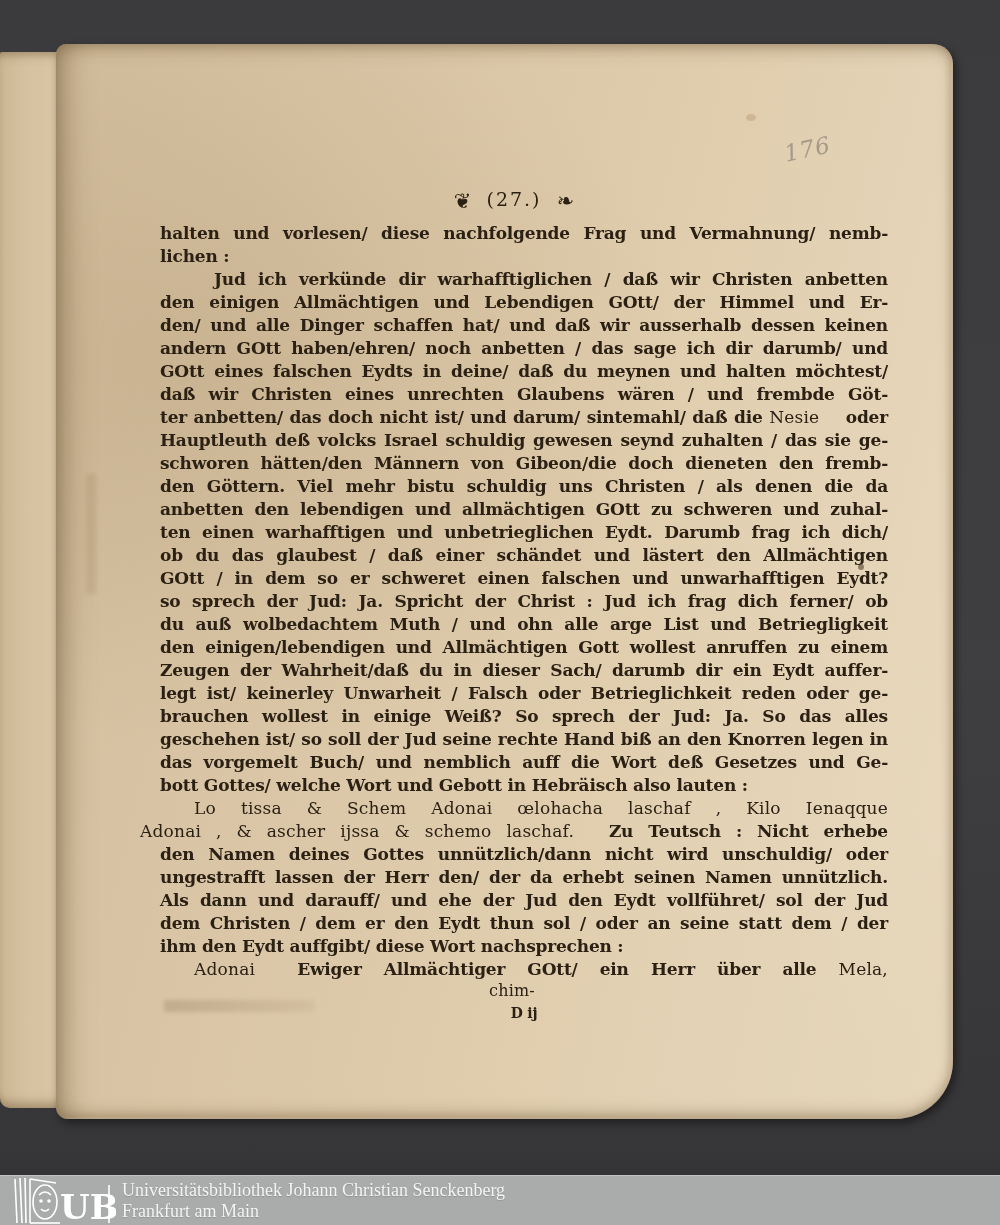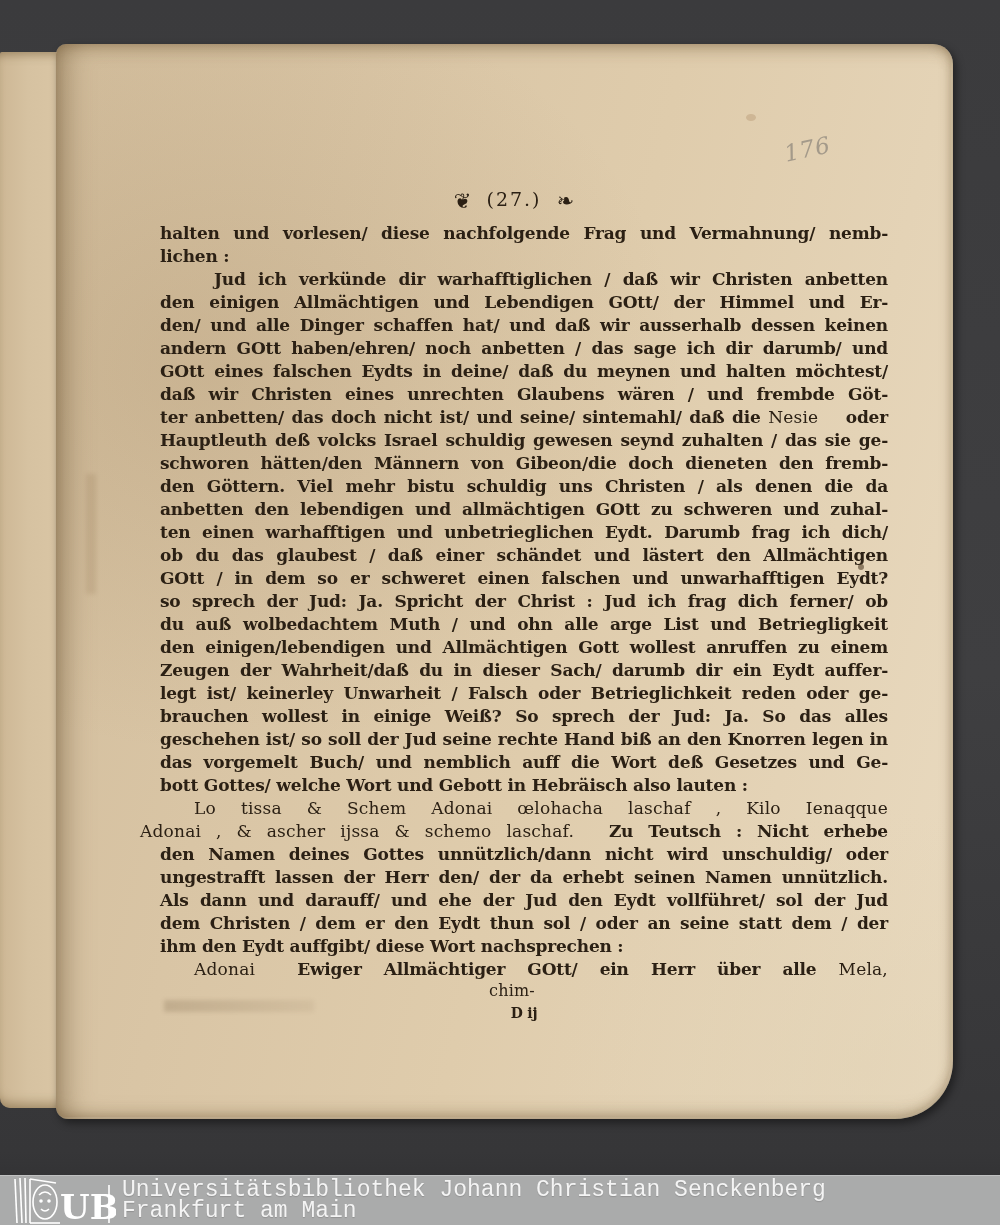--- a/index.html
+++ b/index.html
@@ -53,21 +53,21 @@
 
   
   .pencil{position:absolute;left:728px;top:92px;transform:rotate(-12deg);
     font-style:italic;font-size:23px;color:#a49a8a;letter-spacing:1px;}
 
   
   .footer{position:absolute;left:0;bottom:0;width:1000px;height:50px;background:#aaabab;
     box-shadow:inset 0 1px 0 rgba(255,255,255,.25);}
   .footer .logo{position:absolute;left:12px;top:-6px;}
   .footer .libtext{position:absolute;left:122px;top:5px;color:#f4f4f4;
-    font-family:Liberation Mono, monospace;font-size:23px;line-height:21px;
+    font-family:Liberation Serif, serif;font-size:18px;line-height:21px;
     text-shadow:0 1px 1px rgba(0,0,0,.15);}
 </style>
 </head>
 <body>
 
 <div class="scan">
 
   <div class="leaf-edge"></div>
 
   <div class="page">
@@ -83,21 +83,21 @@
     <div class="textblock">
 
     <div class="ln j"><span class="frk">halten und vorlesen/ diese nachfolgende Frag und Vermahnung/ nemb-</span></div>
         <div class="ln l"><span class="frk">lichen :</span></div>
         <div class="ln j i"><span class="frk">Jud ich verkünde dir warhafftiglichen / daß wir Christen anbetten</span></div>
         <div class="ln j"><span class="frk">den einigen Allmächtigen und Lebendigen GOtt/ der Himmel und Er-</span></div>
         <div class="ln j"><span class="frk">den/ und alle Dinger schaffen hat/ und daß wir ausserhalb dessen keinen</span></div>
         <div class="ln j"><span class="frk">andern GOtt haben/ehren/ noch anbetten / das sage ich dir darumb/ und</span></div>
         <div class="ln j"><span class="frk">GOtt eines falschen Eydts in deine/ daß du meynen und halten möchtest/</span></div>
         <div class="ln j"><span class="frk">daß wir Christen eines unrechten Glaubens wären / und frembde Göt-</span></div>
-        <div class="ln j"><span class="frk">ter anbetten/ das doch nicht ist/ und seine/ sintemahl/ daß die </span><span class="ant">Nesie </span><span class="frk">oder</span></div>
+        <div class="ln j"><span class="frk">ter anbetten/ das doch nicht ist/ und darum/ sintemahl/ daß die </span><span class="ant">Nesie </span><span class="frk">oder</span></div>
         <div class="ln j"><span class="frk">Hauptleuth deß volcks Israel schuldig gewesen seynd zuhalten / das sie ge-</span></div>
         <div class="ln j"><span class="frk">schworen hätten/den Männern von Gibeon/die doch dieneten den fremb-</span></div>
         <div class="ln j"><span class="frk">den Göttern. Viel mehr bistu schuldig uns Christen / als denen die da</span></div>
         <div class="ln j"><span class="frk">anbetten den lebendigen und allmächtigen GOtt zu schweren und zuhal-</span></div>
         <div class="ln j"><span class="frk">ten einen warhafftigen und unbetrieglichen Eydt. Darumb frag ich dich/</span></div>
         <div class="ln j"><span class="frk">ob du das glaubest / daß einer schändet und lästert den Allmächtigen</span></div>
         <div class="ln j"><span class="frk">GOtt / in dem so er schweret einen falschen und unwarhafftigen Eydt?</span></div>
         <div class="ln j"><span class="frk">so sprech der Jud: Ja. Spricht der Christ : Jud ich frag dich ferner/ ob</span></div>
         <div class="ln j"><span class="frk">du auß wolbedachtem Muth / und ohn alle arge List und Betriegligkeit</span></div>
         <div class="ln j"><span class="frk">den einigen/lebendigen und Allmächtigen Gott wollest anruffen zu einem</span></div>

